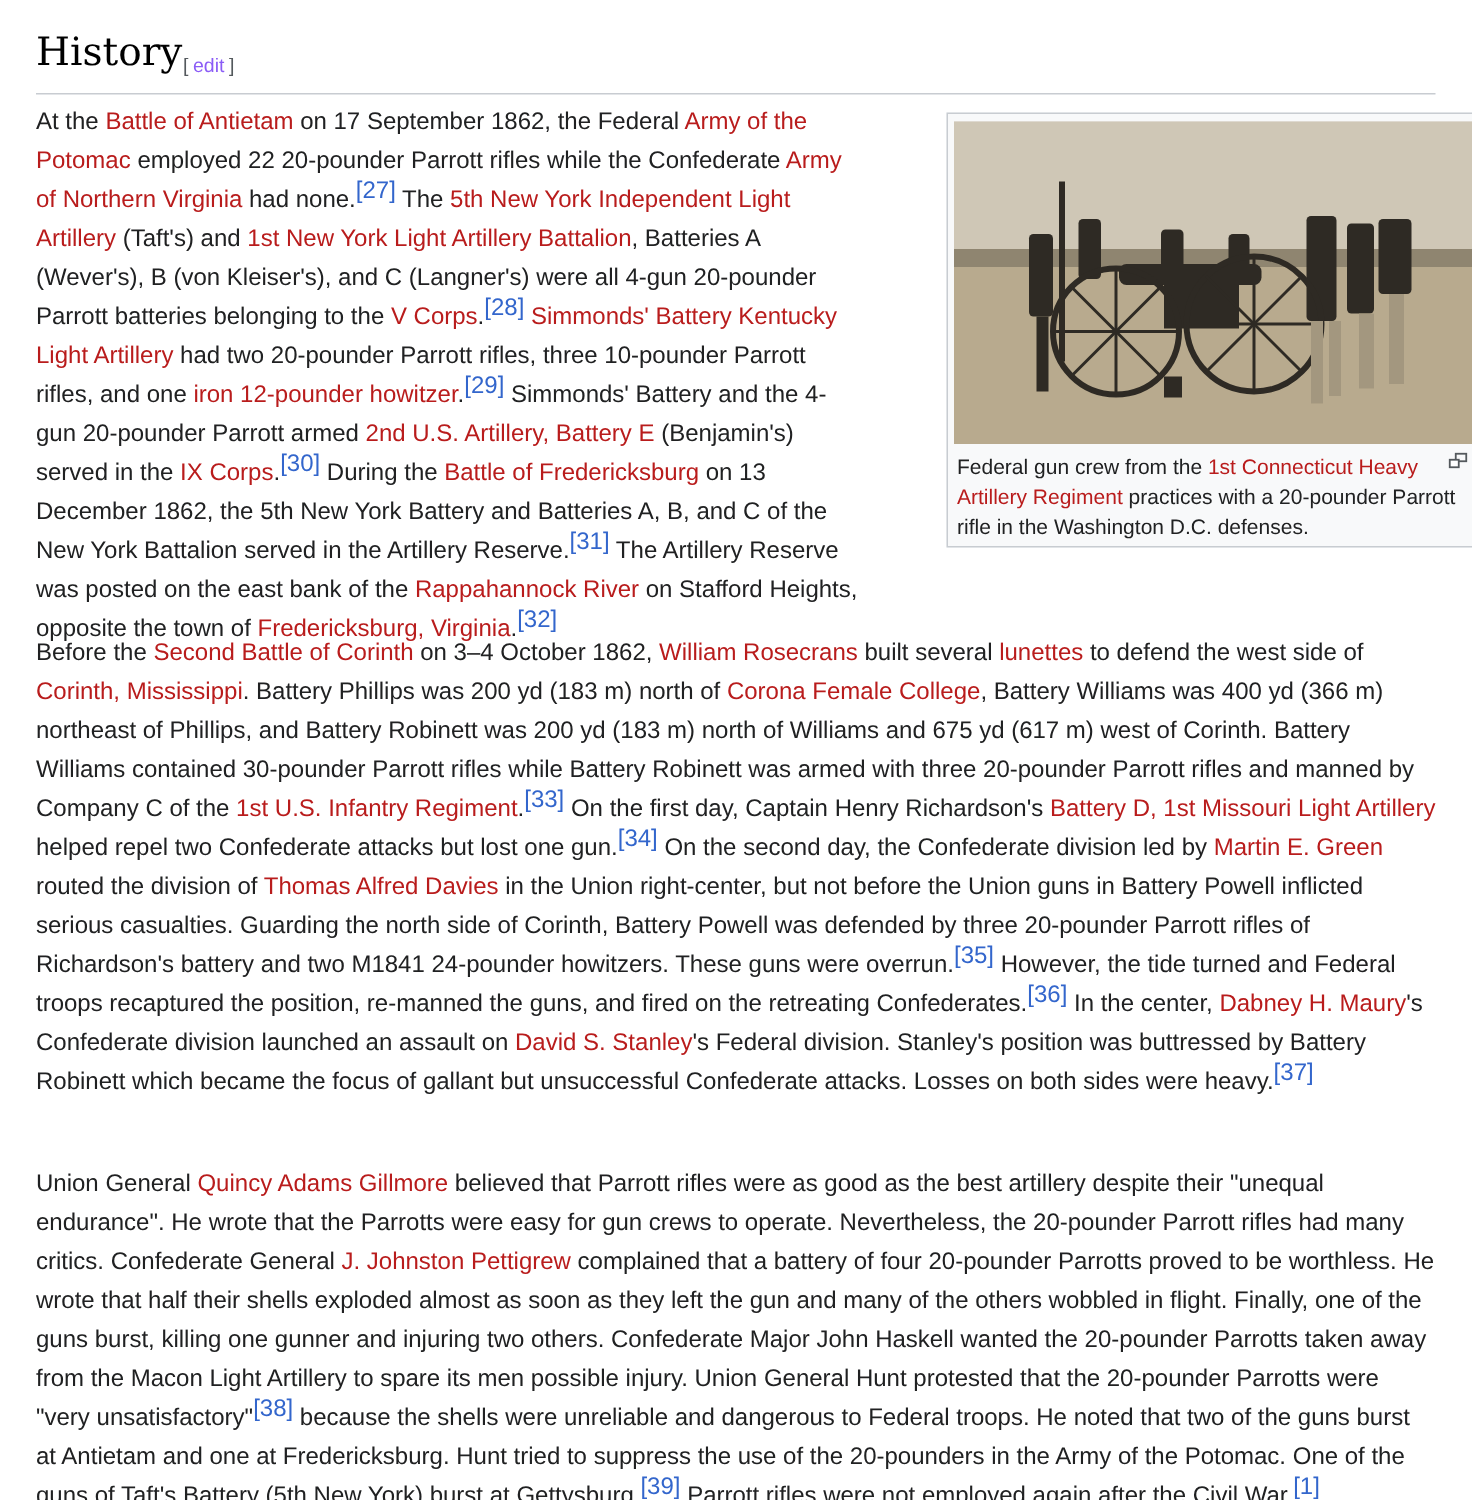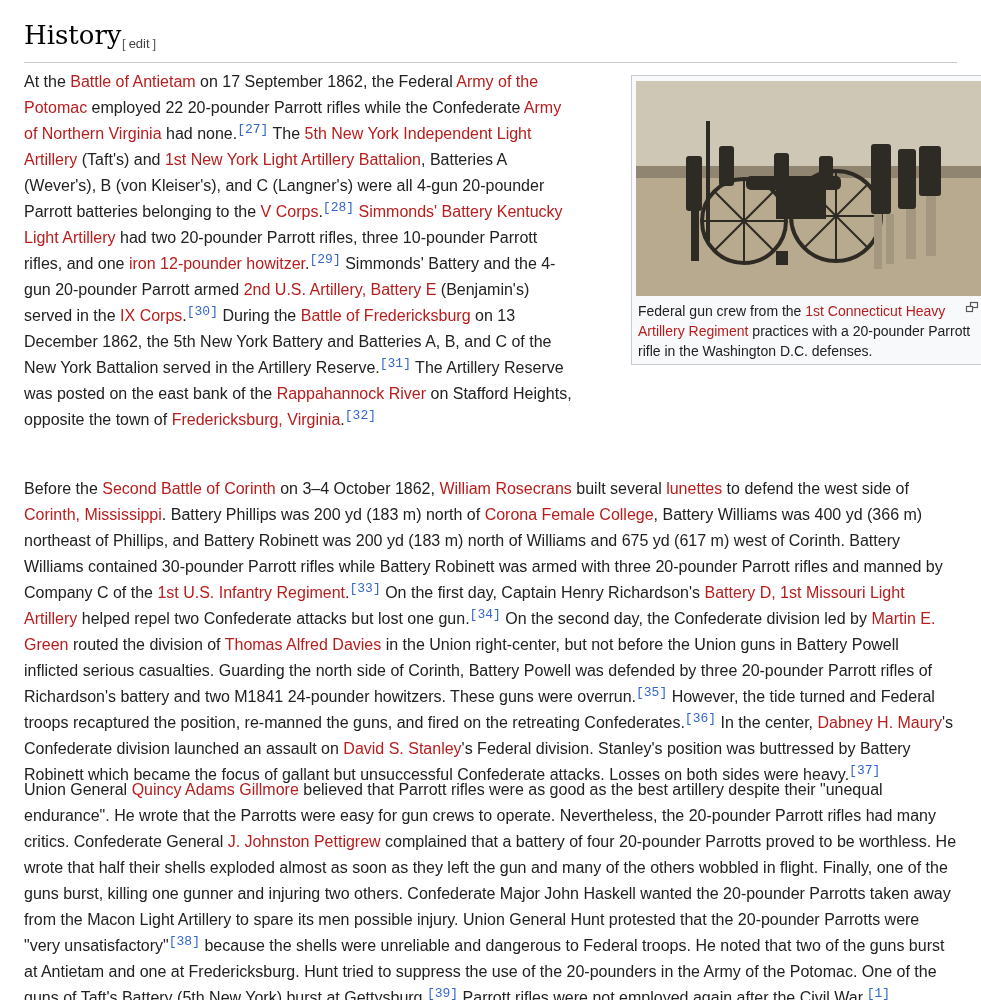--- a/index.html
+++ b/index.html
@@ -1,27 +1,27 @@
 <!DOCTYPE html>
 <html><head>
 <meta charset="utf-8">
 <style>
   html, body { margin: 0; padding: 0; background: #ffffff; }
   body { width: 981px; height: 1000px; overflow: hidden; font-family: "Liberation Sans", sans-serif; color: #202122; }
   .content { position: absolute; left: 24px; top: 0; width: 933px; }
   .heading { position: relative; height: 62px; border-bottom: 1px solid #c8ccd1; }
   .heading h2 { position: absolute; left: 0; top: 20px; margin: 0; font-family: "DejaVu Serif", serif; font-weight: normal; font-size: 26px; color: #000000; }
   .editsection { position: absolute; left: 98px; top: 36px; font-size: 13px; color: #54595d; }
-  .editsection a { color: #404040; text-decoration: none; margin: 0 3px; }
+  .editsection a { color: #8b5cf6; text-decoration: none; margin: 0 3px; }
   p { margin: 0; font-size: 16px; line-height: 26px; }
   a.link { color: #b91c1c; text-decoration: none; cursor: pointer; }
-  sup { font-size: 13px; line-height: 0; vertical-align: super; font-family: Liberation Mono, monospace; }
+  sup { font-size: 16px; line-height: 0; vertical-align: super; }
   sup a { color: #3366cc; text-decoration: none; }
   .p1 { position: absolute; top: 69px; left: 0; width: 552px; }
-  .p2 { position: absolute; top: 476px; left: 0; width: 933px; }
+  .p2 { position: absolute; top: 423px; left: 0; width: 933px; }
   .p3 { position: absolute; top: 777px; left: 0; width: 933px; }
   .thumb { position: absolute; left: 574px; top: 75px; width: 357px; height: 290px; border: 1px solid #c8ccd1; background: #f8f9fa; box-sizing: border-box; margin-left: 33px; }
   .thumb-img { position: absolute; left: 4px; top: 5px; width: 347px; height: 215px; background: linear-gradient(180deg, #c8bfae 0%, #bdb29d 45%, #a89b83 60%, #b5a78d 100%); overflow: hidden; }
   .thumb-img svg { width: 100%; height: 100%; }
   .caption { position: absolute; left: 6px; top: 225px; width: 340px; font-size: 14px; line-height: 20px; color: #202122; }
   .magnify { position: absolute; right: 8px; top: 225px; width: 14px; height: 12px; }
 </style>
 </head>
 <body>
 

